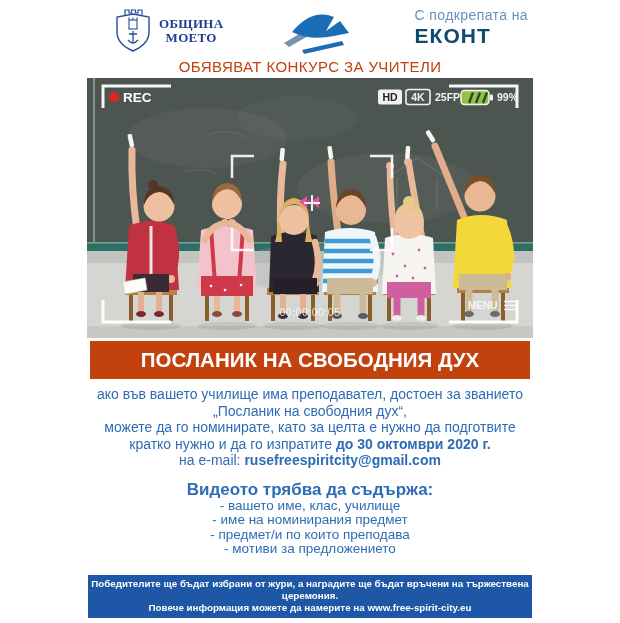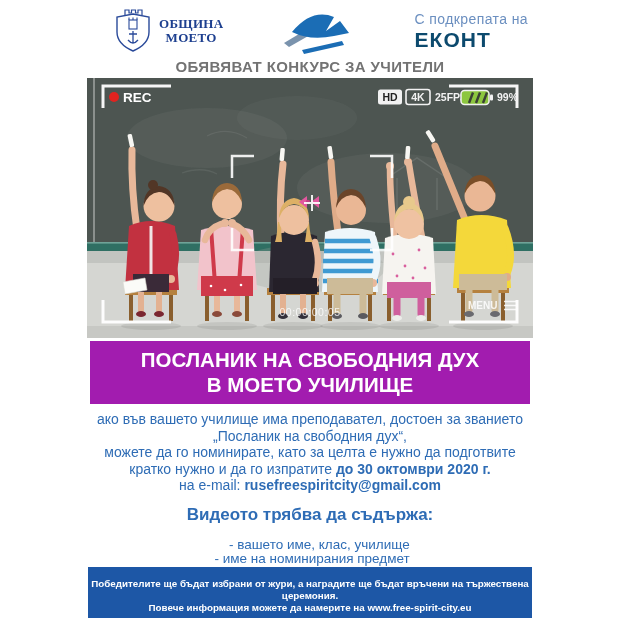--- a/index.html
+++ b/index.html
@@ -1,51 +1,51 @@
 <!DOCTYPE html>
 <html><head>
 <meta charset="utf-8">
 <style>
   html,body{margin:0;padding:0;background:#fff;}
   .poster{
     position:relative;width:620px;height:623px;background:#ffffff;
     font-family:"Liberation Sans",sans-serif;overflow:hidden;margin:0 auto;
   }
   
-  .logos{display:flex;align-items:center;justify-content:space-between;
+  .logos{display:flex;justify-content:space-between;
          padding:7px 92px 0 114px;height:48px;}
   .logo-muni{display:flex;align-items:center;gap:7px;}
   .muni-text{color:#1d3f8f;font-family:"Liberation Serif",serif;font-weight:bold;
              font-size:13px;line-height:14px;text-align:center;letter-spacing:.3px;}
   .logo-city{display:flex;align-items:center;gap:6px;}
   .city-text{color:#1b6db5;font-weight:bold;font-size:8.5px;line-height:9.5px;letter-spacing:.2px;}
   .logo-sponsor{text-align:left;}
   .sponsor-tagline{color:#6b8fc0;font-size:14px;letter-spacing:.4px;margin-bottom:1px;}
   .sponsor-brand{color:#0c4a6e;font-size:21px;font-weight:bold;letter-spacing:1px;
                  font-family:"Liberation Sans",sans-serif;}
   
-  .headline{text-align:center;color:#737373;font-weight:bold;font-size:15px;
+  .headline{text-align:center;color:#c2410c;font-weight:normal;font-size:15px;
             letter-spacing:.4px;margin-top:3px;}
   
   .photo{display:block;margin:3px auto 0;width:446px;height:260px;}
   
-  .banner{width:440px;margin:3px auto 0;background:#a21caf;color:#ffffff;
+  .banner{width:440px;margin:3px auto 0;background:#c2410c;color:#ffffff;
           text-align:center;font-weight:bold;font-size:20.5px;line-height:25px;
           padding:6px 0 7px;}
   
   .letter{text-align:center;color:#2e6cb5;font-size:14px;line-height:16.5px;margin-top:7px;}
   .letter b{font-weight:bold;}
   
   .requirements{margin-top:12px;text-align:center;color:#2e6cb5;}
   .req-heading{font-weight:bold;font-size:17px;line-height:17px;}
-  .req-items{display:inline-block;text-align:right;font-size:13.5px;line-height:14.5px;margin-top:15px;}
+  .req-items{display:inline-block;text-align:center;font-size:13.5px;line-height:14.5px;margin-top:1px;}
   
   .footer-bar{position:absolute;left:88px;bottom:5px;width:444px;background:#1d57a6;
               color:#ffffff;text-align:center;font-size:9.8px;font-weight:bold;
-              line-height:12px;padding:11px 0 4px;}
+              line-height:12px;padding:3px 0 4px;}
 </style>
 </head>
 <body>
 
 <div class="poster">
 
   <header class="logos">
 
     <div class="logo-muni">
       <svg width="38" height="46" viewBox="0 0 38 46">
@@ -274,21 +274,20 @@
     <g>
       <text x="381" y="231" fill="#ffffff" opacity="0.85" font-family="Liberation Sans, sans-serif" font-size="10" font-weight="bold">MENU</text>
       <g stroke="#ffffff" stroke-width="1.6" opacity="0.85">
         <path d="M417,223.5 L431,223.5 M417,227.5 L431,227.5 M417,231.5 L431,231.5"></path>
       </g>
     </g>
   </svg>
 
   <div class="banner">
     <div>ПОСЛАНИК НА СВОБОДНИЯ ДУХ</div>
-    <div>В МОЕТО УЧИЛИЩЕ</div>
   </div>
 
   <div class="letter">
     <div>ако във вашето училище има преподавател, достоен за званието</div>
     <div>„Посланик на свободния дух“,</div>
     <div>можете да го номинирате, като за целта е нужно да подготвите</div>
     <div><span>кратко нужно и да го изпратите </span><b>до 30 октомври 2020 г.</b></div>
     <div><span>на e-mail: </span><b>rusefreespiritcity@gmail.com</b></div>
   </div>
 

